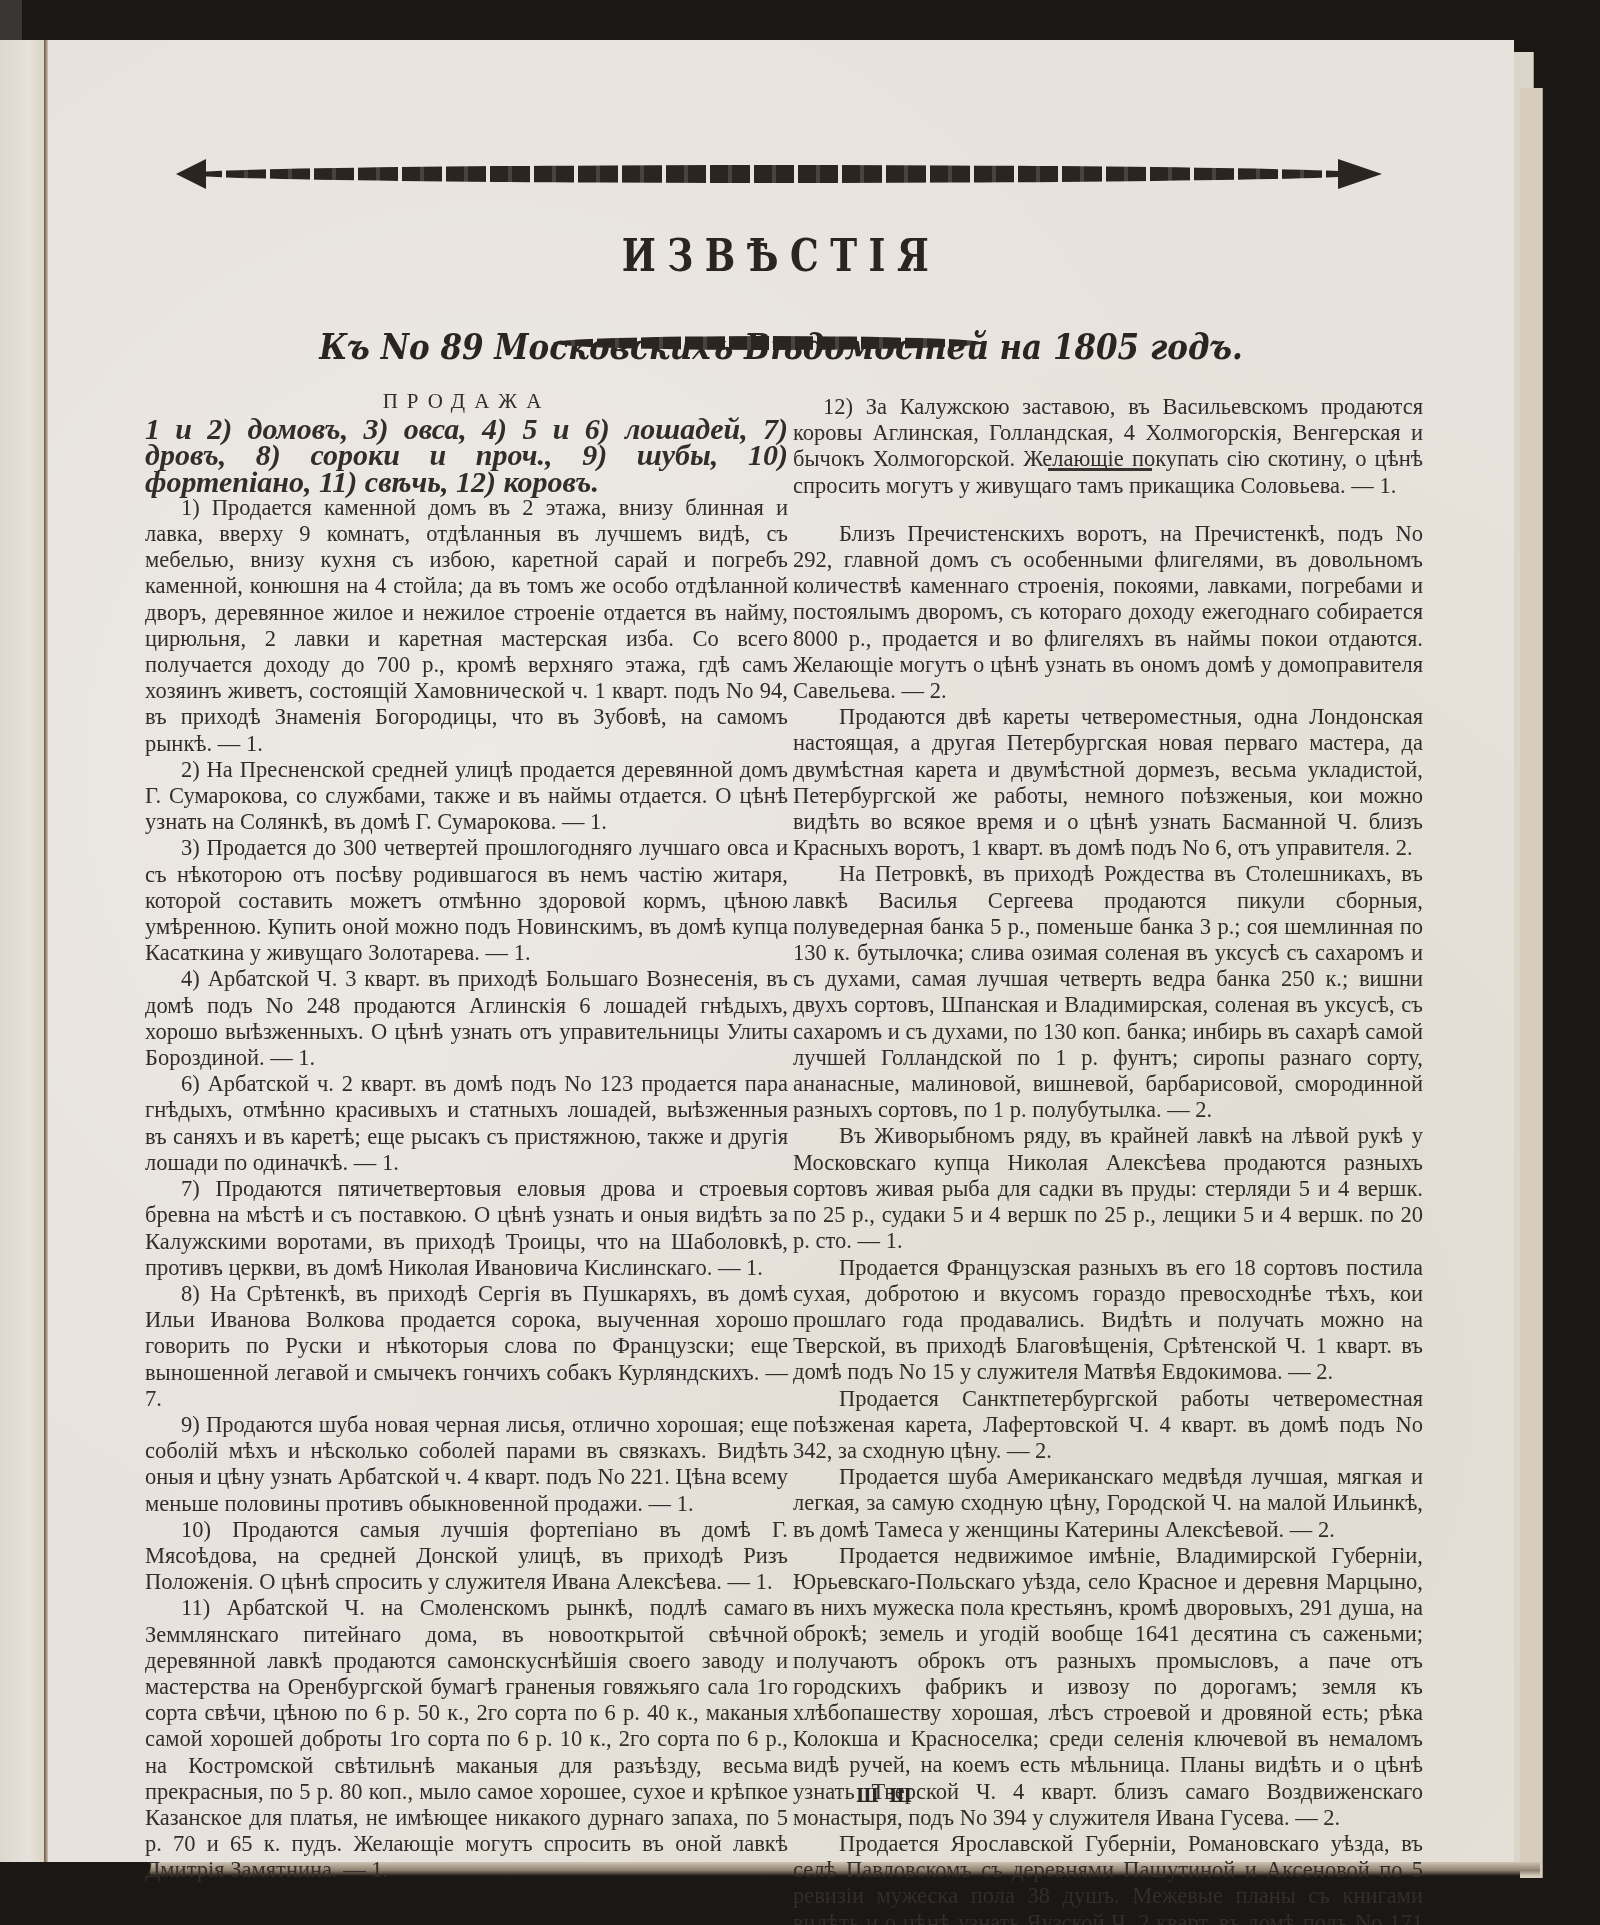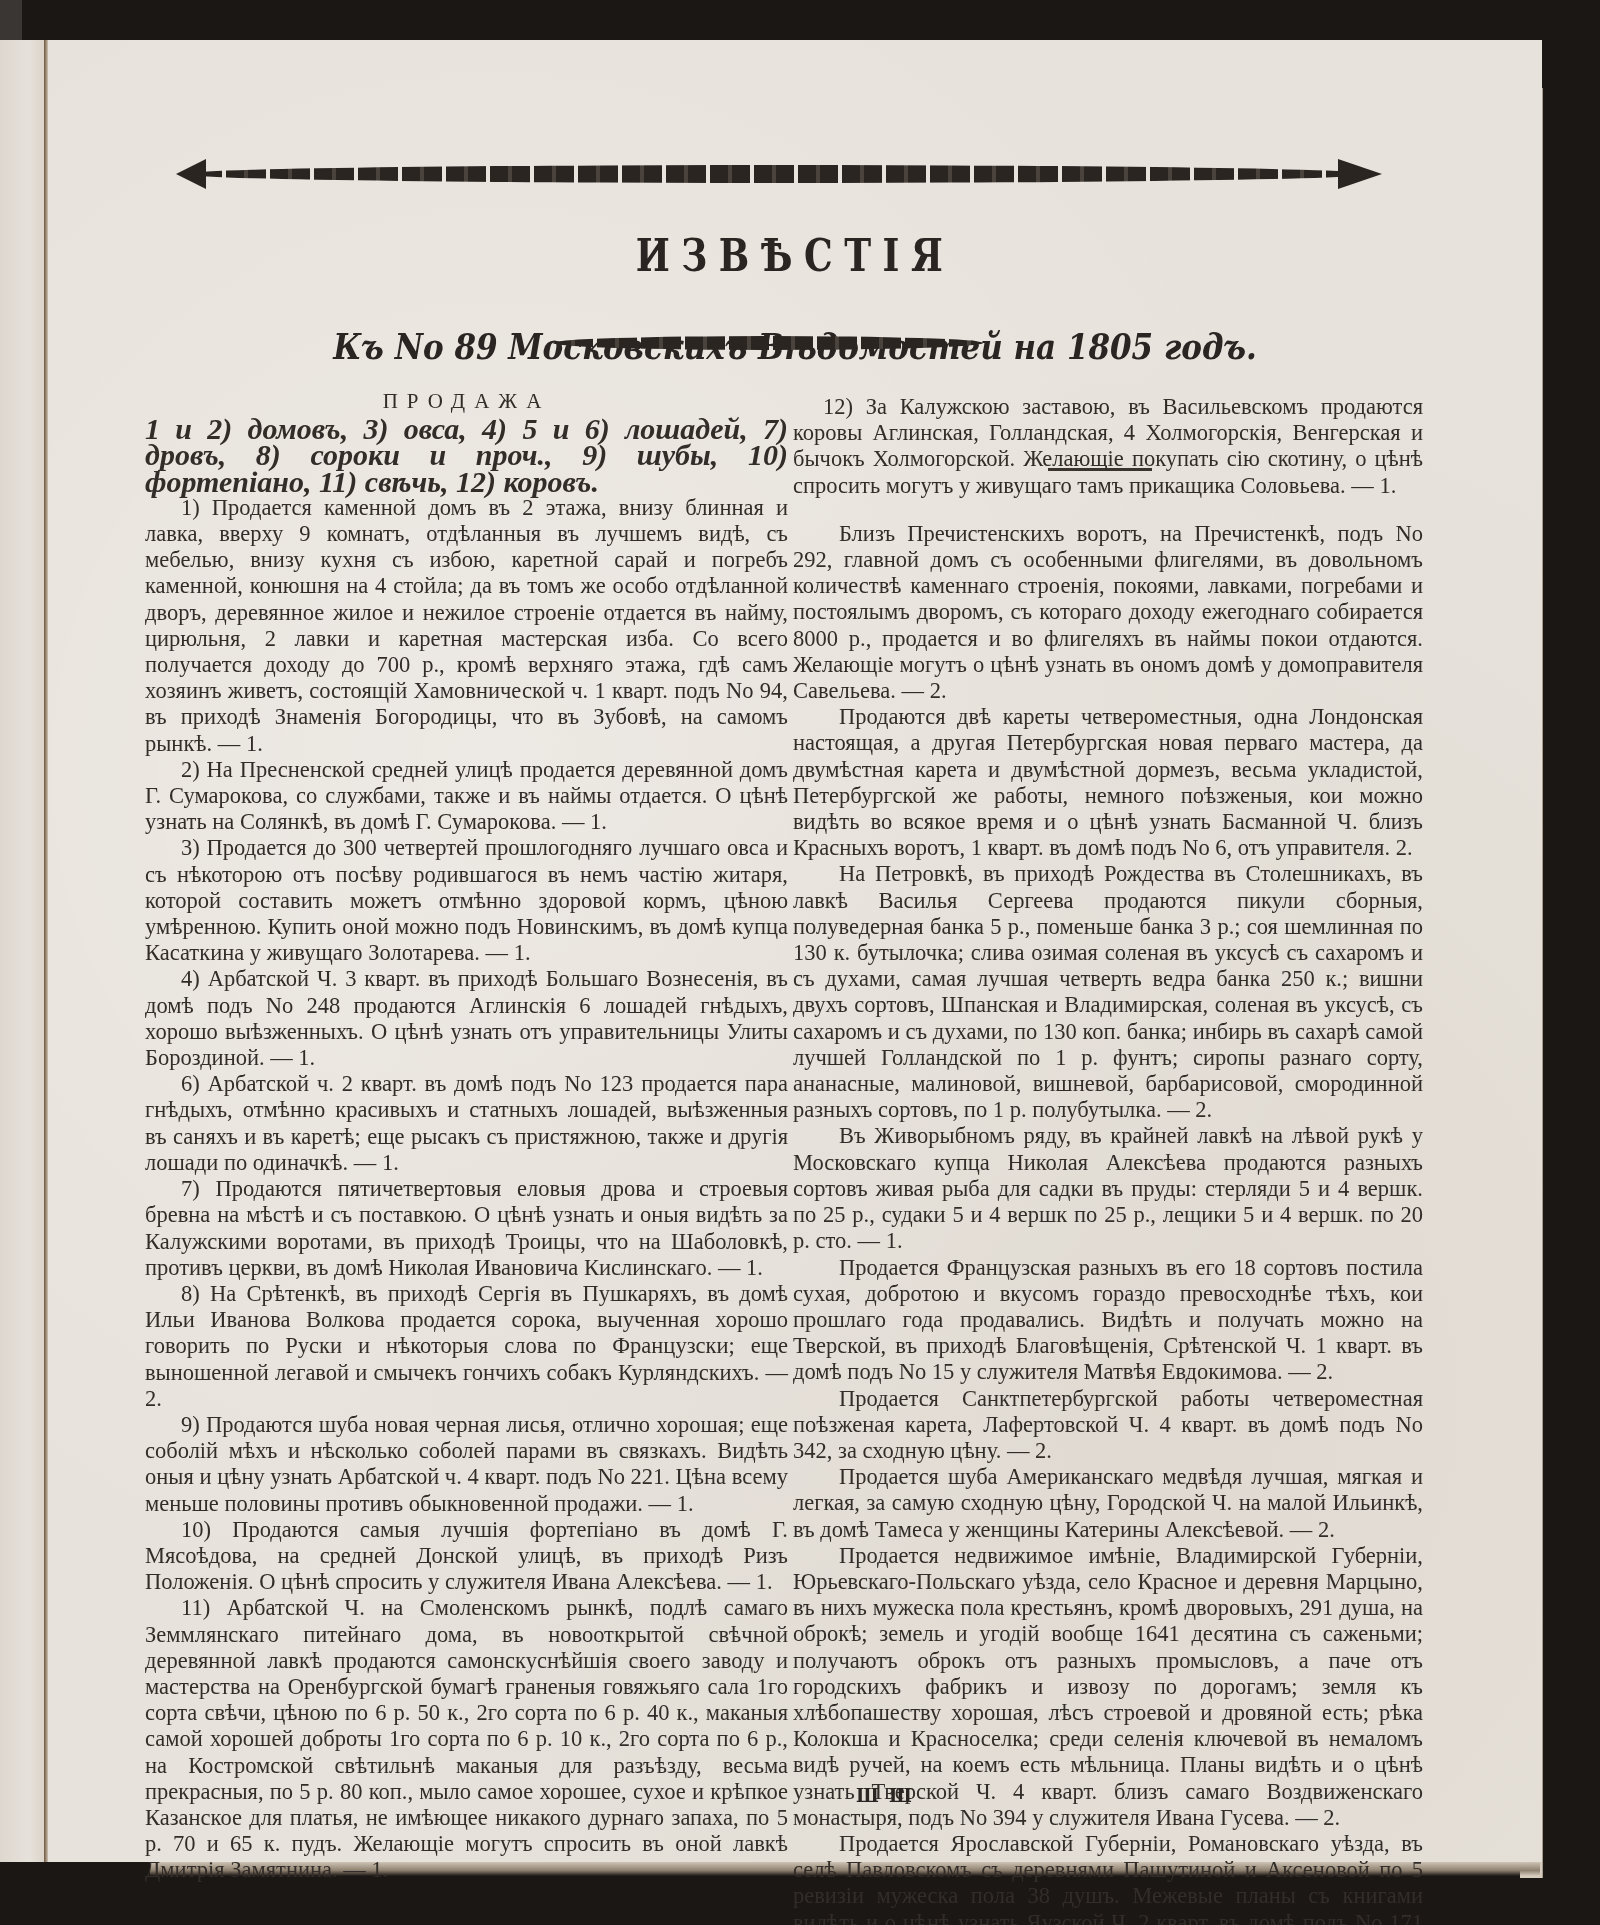--- a/index.html
+++ b/index.html
@@ -20,21 +20,20 @@
   .stack-2 { left:1520px; top:88px; width:22px; height:1790px; background:#d6cdbf; }
   .stack-bottom { position:absolute; left:150px; top:1862px; width:1390px; height:14px;
     background:linear-gradient(180deg,#cdc3b4,#8f8170 60%, rgba(30,25,22,0) 100%); }
   .page {
     position:absolute; left:48px; top:40px; width:1466px; height:1822px;
     background:
       radial-gradient(ellipse at 30% 40%, rgba(255,255,255,0.25), rgba(0,0,0,0) 60%),
       radial-gradient(ellipse at 75% 75%, rgba(190,180,165,0.18), rgba(0,0,0,0) 55%),
       #e7e2db;
     color:#2a2522;
-    padding-left:28px;
   }
   .ornament {
     position:absolute; height:22px;
     background:
       repeating-linear-gradient(90deg, #2b2522 0 18px, #4a423d 18px 22px, #2b2522 22px 40px, rgba(0,0,0,0) 40px 44px);
     border-radius:50%;
   }
   .orn-top { left:134px; top:125px; width:1190px; height:18px; }
   .orn-top::before, .orn-top::after { content:""; position:absolute; top:-6px; border-style:solid; }
   .orn-top::before { left:-6px; border-width:15px 30px 15px 0; border-color:transparent #2b2522 transparent transparent; }
@@ -85,21 +84,21 @@
 
   <div class="col col-left">
     <div class="section-head">ПРОДАЖА</div>
     <p class="section-index">1 и 2) домовъ, 3) овса, 4) 5 и 6) лошадей, 7) дровъ, 8) сороки и проч., 9) шубы, 10) фортепіано, 11) свѣчь, 12) коровъ.</p>
     <p>1) Продается каменной домъ въ 2 этажа, внизу блинная и лавка, вверху 9 комнатъ, отдѣланныя въ лучшемъ видѣ, съ мебелью, внизу кухня съ избою, каретной сарай и погребъ каменной, конюшня на 4 стойла; да въ томъ же особо отдѣланной дворъ, деревянное жилое и нежилое строеніе отдается въ найму, цирюльня, 2 лавки и каретная мастерская изба. Со всего получается доходу до 700 р., кромѣ верхняго этажа, гдѣ самъ хозяинъ живетъ, состоящій Хамовнической ч. 1 кварт. подъ No 94, въ приходѣ Знаменія Богородицы, что въ Зубовѣ, на самомъ рынкѣ. — 1.</p>
     <p>2) На Пресненской средней улицѣ продается деревянной домъ Г. Сумарокова, со службами, также и въ наймы отдается. О цѣнѣ узнать на Солянкѣ, въ домѣ Г. Сумарокова. — 1.</p>
     <p>3) Продается до 300 четвертей прошлогодняго лучшаго овса и съ нѣкоторою отъ посѣву родившагося въ немъ частію житаря, которой составить можетъ отмѣнно здоровой кормъ, цѣною умѣренною. Купить оной можно подъ Новинскимъ, въ домѣ купца Касаткина у живущаго Золотарева. — 1.</p>
     <p>4) Арбатской Ч. 3 кварт. въ приходѣ Большаго Вознесенія, въ домѣ подъ No 248 продаются Аглинскія 6 лошадей гнѣдыхъ, хорошо выѣзженныхъ. О цѣнѣ узнать отъ управительницы Улиты Бороздиной. — 1.</p>
     <p>6) Арбатской ч. 2 кварт. въ домѣ подъ No 123 продается пара гнѣдыхъ, отмѣнно красивыхъ и статныхъ лошадей, выѣзженныя въ саняхъ и въ каретѣ; еще рысакъ съ пристяжною, также и другія лошади по одиначкѣ. — 1.</p>
     <p>7) Продаются пятичетвертовыя еловыя дрова и строевыя бревна на мѣстѣ и съ поставкою. О цѣнѣ узнать и оныя видѣть за Калужскими воротами, въ приходѣ Троицы, что на Шаболовкѣ, противъ церкви, въ домѣ Николая Ивановича Кислинскаго. — 1.</p>
-    <p>8) На Срѣтенкѣ, въ приходѣ Сергія въ Пушкаряхъ, въ домѣ Ильи Иванова Волкова продается сорока, выученная хорошо говорить по Руски и нѣкоторыя слова по Французски; еще выношенной легавой и смычекъ гончихъ собакъ Курляндскихъ. — 2.</p>
+    <p>8) На Срѣтенкѣ, въ приходѣ Сергія въ Пушкаряхъ, въ домѣ Ильи Иванова Волкова продается сорока, выученная хорошо говорить по Руски и нѣкоторыя слова по Французски; еще выношенной легавой и смычекъ гончихъ собакъ Курляндскихъ. — 7.</p>
     <p>9) Продаются шуба новая черная лисья, отлично хорошая; еще соболій мѣхъ и нѣсколько соболей парами въ связкахъ. Видѣть оныя и цѣну узнать Арбатской ч. 4 кварт. подъ No 221. Цѣна всему меньше половины противъ обыкновенной продажи. — 1.</p>
     <p>10) Продаются самыя лучшія фортепіано въ домѣ Г. Мясоѣдова, на средней Донской улицѣ, въ приходѣ Ризъ Положенія. О цѣнѣ спросить у служителя Ивана Алексѣева. — 1.</p>
     <p>11) Арбатской Ч. на Смоленскомъ рынкѣ, подлѣ самаго Земмлянскаго питейнаго дома, въ новооткрытой свѣчной деревянной лавкѣ продаются самонскуснѣйшія своего заводу и мастерства на Оренбургской бумагѣ граненыя говяжьяго сала 1го сорта свѣчи, цѣною по 6 р. 50 к., 2го сорта по 6 р. 40 к., маканыя самой хорошей доброты 1го сорта по 6 р. 10 к., 2го сорта по 6 р., на Костромской свѣтильнѣ маканыя для разъѣзду, весьма прекрасныя, по 5 р. 80 коп., мыло самое хорошее, сухое и крѣпкое Казанское для платья, не имѣющее никакого дурнаго запаха, по 5 р. 70 и 65 к. пудъ. Желающіе могутъ спросить въ оной лавкѣ Дмитрія Замятнина. — 1.</p>
   </div>
 
   <div class="col col-right">
     <p class="first">12) За Калужскою заставою, въ Васильевскомъ продаются коровы Аглинская, Голландская, 4 Холмогорскія, Венгерская и бычокъ Холмогорской. Желающіе покупать сію скотину, о цѣнѣ спросить могутъ у живущаго тамъ прикащика Соловьева. — 1.</p>
     <p class="gap">Близъ Пречистенскихъ воротъ, на Пречистенкѣ, подъ No 292, главной домъ съ особенными флигелями, въ довольномъ количествѣ каменнаго строенія, покоями, лавками, погребами и постоялымъ дворомъ, съ котораго доходу ежегоднаго собирается 8000 р., продается и во флигеляхъ въ наймы покои отдаются. Желающіе могутъ о цѣнѣ узнать въ ономъ домѣ у домоправителя Савельева. — 2.</p>
     <p>Продаются двѣ кареты четвероместныя, одна Лондонская настоящая, а другая Петербургская новая перваго мастера, да двумѣстная карета и двумѣстной дормезъ, весьма укладистой, Петербургской же работы, немного поѣзженыя, кои можно видѣть во всякое время и о цѣнѣ узнать Басманной Ч. близъ Красныхъ воротъ, 1 кварт. въ домѣ подъ No 6, отъ управителя. 2.</p>
     <p>На Петровкѣ, въ приходѣ Рождества въ Столешникахъ, въ лавкѣ Василья Сергеева продаются пикули сборныя, полуведерная банка 5 р., поменьше банка 3 р.; соя шемлинная по 130 к. бутылочка; слива озимая соленая въ уксусѣ съ сахаромъ и съ духами, самая лучшая четверть ведра банка 250 к.; вишни двухъ сортовъ, Шпанская и Владимирская, соленая въ уксусѣ, съ сахаромъ и съ духами, по 130 коп. банка; инбирь въ сахарѣ самой лучшей Голландской по 1 р. фунтъ; сиропы разнаго сорту, ананасные, малиновой, вишневой, барбарисовой, смородинной разныхъ сортовъ, по 1 р. полубутылка. — 2.</p>

